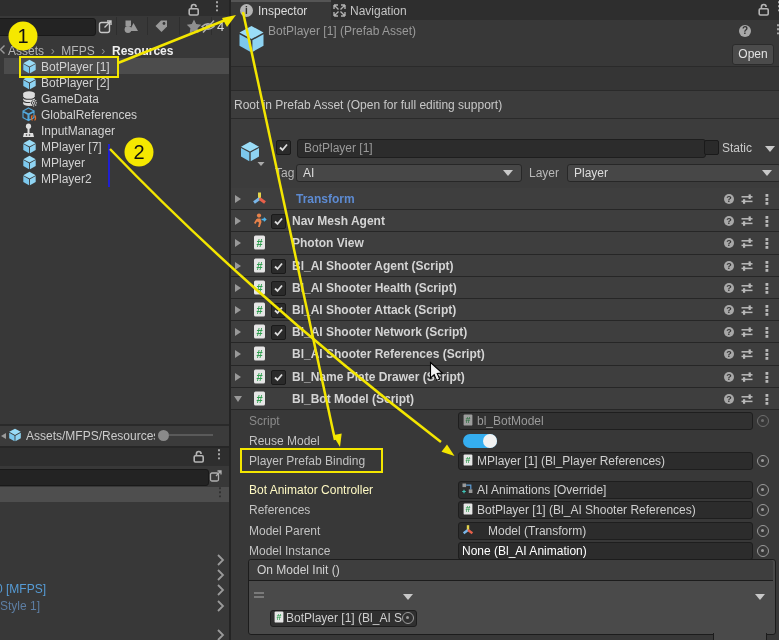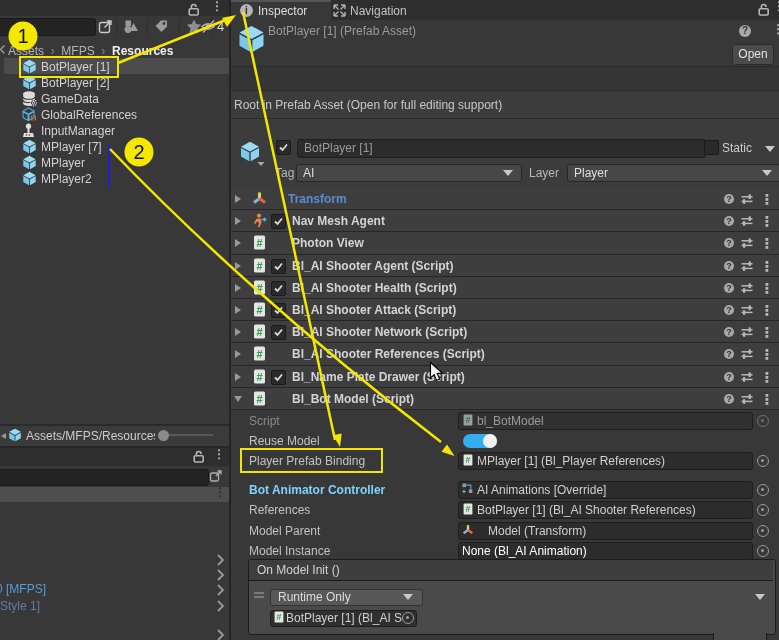--- a/index.html
+++ b/index.html
@@ -258,21 +258,21 @@
   <div class="tri-dn" style="left:762px;top:170px;"></div>
 
   <div id="comps">
       <div class="abs" style="left:231px;top:188px;width:548px;height:21px;background:#3e3e3e;border-bottom:1px solid #262626;box-sizing:content-box;"></div>
       <div class="fold" style="left:235px;top:195px;"></div>
       <div class="abs" style="left:252px;top:191px;width:15px;height:15px;"><svg width="15" height="15" viewBox="0 0 15 15">
           <line x1="7.5" y1="7.5" x2="7.5" y2="1.5" stroke="#e3d44b" stroke-width="3"></line>
           <line x1="7.5" y1="7.5" x2="2" y2="11.5" stroke="#79b6e8" stroke-width="3"></line>
           <line x1="7.5" y1="7.5" x2="13" y2="11.5" stroke="#e8604a" stroke-width="3"></line>
         </svg></div>
-      <div class="abs row-txt" style="left:288px;top:192px;font-weight:bold;color:#5d8bd2;">Transform</div>
+      <div class="abs row-txt" style="left:296px;top:192px;font-weight:bold;color:#5d8bd2;">Transform</div>
       <div class="helpq" style="left:724px;top:194px;">?</div>
       <svg class="abs" style="left:741px;top:194px;" width="12" height="10" viewBox="0 0 12 10">
         <line x1="0.5" y1="2.8" x2="11.5" y2="2.8" stroke="#b9b9b9" stroke-width="1.5"></line>
         <line x1="0.5" y1="7.4" x2="11.5" y2="7.4" stroke="#b9b9b9" stroke-width="1.5"></line>
         <rect x="7.6" y="0.4" width="2.2" height="4.6" fill="#b9b9b9"></rect>
         <rect x="2" y="5.2" width="2.2" height="4.6" fill="#b9b9b9"></rect>
       </svg>
       <svg class="abs" style="left:765px;top:194px;" width="4" height="11" viewBox="0 0 4 11">
         <rect x="0.5" y="0" width="2.8" height="2.8" fill="#b9b9b9"></rect>
         <rect x="0.5" y="4" width="2.8" height="2.8" fill="#b9b9b9"></rect>
@@ -495,21 +495,21 @@
       <div class="abs" style="left:463px;top:434px;width:34px;height:14px;border-radius:7px;background:#35aef0;"></div>
       <div class="abs" style="left:483px;top:434px;width:14px;height:14px;border-radius:50%;background:#f2f2f2;"></div>
       <div class="abs row-txt" style="left:249px;top:454px;color:#c2c2c2;">Player Prefab Binding</div>
       <div class="fld" style="left:458px;top:452px;width:293px;height:16px;"></div>
       <div class="abs" style="left:462px;top:454px;width:12px;height:12px;"><svg width="12" height="12" viewBox="0 0 15 15">
           <rect x="2" y="0.5" width="11" height="14" rx="1.5" fill="#e6e6e6"></rect>
           <text x="7.5" y="11.5" font-size="11" font-weight="bold" fill="#2f9e4f" text-anchor="middle" font-family="Liberation Sans">#</text>
         </svg></div>
       <div class="abs row-txt" style="left:477px;top:454px;color:#cfcfcf;">MPlayer [1] (Bl_Player References)</div>
       <div class="pickc" style="left:757px;top:455px;"></div>
-      <div class="abs row-txt" style="left:249px;top:483px;color:#7dd3fc;font-weight:bold;">Bot Animator Controller</div>
+      <div class="abs row-txt" style="left:249px;top:483px;color:#fef9c3;">Bot Animator Controller</div>
       <div class="fld" style="left:458px;top:481px;width:293px;height:16px;"></div>
       <div class="abs" style="left:462px;top:483px;width:12px;height:12px;"><svg width="11" height="11" viewBox="0 0 11 11">
           <rect x="0.5" y="0.5" width="3.6" height="3.6" fill="#9a9a9a"></rect>
           <path d="M4.2 2.2 H8.8 V6.6" stroke="#5d9dd6" stroke-width="1.2" fill="none"></path>
           <rect x="6.8" y="6.4" width="3.6" height="3.6" fill="#9a9a9a"></rect>
           <path d="M2 6.7 V10.3 M0.2 8.5 H3.8" stroke="#41c5b8" stroke-width="1.2"></path>
         </svg></div>
       <div class="abs row-txt" style="left:477px;top:483px;color:#cfcfcf;">AI Animations [Override]</div>
       <div class="pickc" style="left:757px;top:484px;"></div>
       <div class="abs row-txt" style="left:249px;top:503px;color:#c2c2c2;">References</div>
@@ -533,21 +533,20 @@
       <div class="fld" style="left:458px;top:542px;width:293px;height:16px;"></div>
       <div class="abs row-txt" style="left:462px;top:544px;color:#ffffff;">None (Bl_AI Animation)</div>
       <div class="pickc" style="left:757px;top:545px;"></div>
     </div>
 
   <div class="abs" style="left:248px;top:559px;width:526px;height:74px;background:#4a4a4a;border:1px solid #1c1c1c;border-radius:3px;"></div>
   <div class="abs" style="left:249px;top:560px;width:524px;height:20px;background:#3e3e3e;border-bottom:1px solid #1c1c1c;border-radius:3px 3px 0 0;"></div>
   <div class="abs row-txt" style="left:257px;top:563px;color:#d2d2d2;">On Model Init ()</div>
   <div class="abs" style="left:254px;top:592px;width:10px;height:2px;background:#7a7a7a;"></div>
   <div class="abs" style="left:254px;top:596px;width:10px;height:2px;background:#7a7a7a;"></div>
-  <div class="drop" style="left:270px;top:589px;width:144px;height:15px;padding-left:7px;line-height:15px;background:#585858;border-color:#333;">Runtime Only</div>
   <div class="tri-dn" style="left:403px;top:594px;"></div>
   <div class="tri-dn" style="left:755px;top:594px;"></div>
   <div class="fld" style="left:270px;top:610px;width:145px;height:15px;line-height:15px;background:#303030;"></div>
   <div class="abs" style="left:273px;top:611px;width:12px;height:12px;"><svg width="12" height="12" viewBox="0 0 15 15">
         <rect x="2" y="0.5" width="11" height="14" rx="1.5" fill="#e6e6e6"></rect>
         <text x="7.5" y="11.5" font-size="11" font-weight="bold" fill="#2f9e4f" text-anchor="middle" font-family="Liberation Sans">#</text>
       </svg></div>
   <div class="abs row-txt" style="left:286px;top:611px;color:#cfcfcf;">BotPlayer [1] (Bl_AI S</div>
   <div class="pickc" style="left:402px;top:612px;"></div>
   <div class="abs" style="left:713px;top:633px;width:52px;height:7px;background:#4a4a4a;border:1px solid #1c1c1c;border-top:none;"></div>

